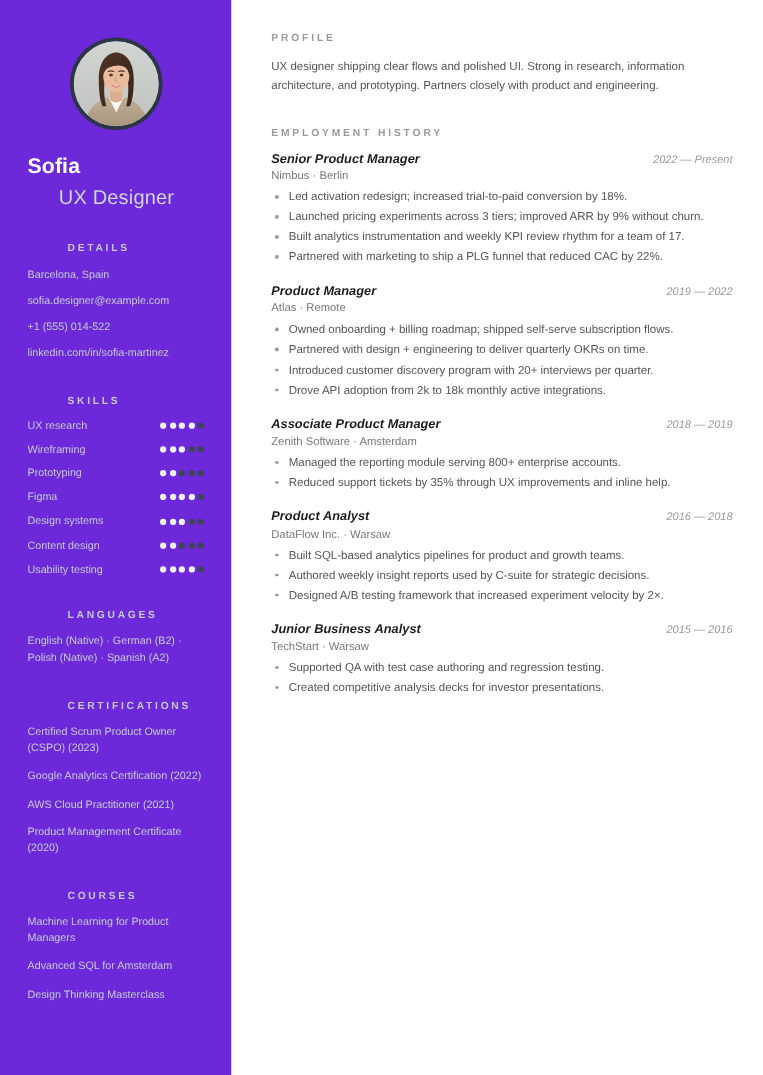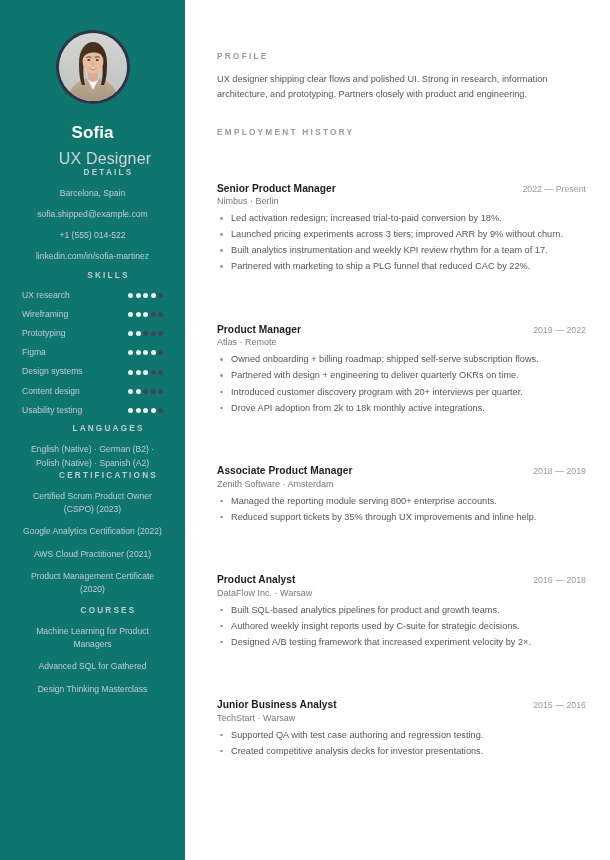--- a/index.html
+++ b/index.html
@@ -18,25 +18,24 @@
     height: 860px;
     background: #ffffff;
     display: flex;
     overflow: hidden;
   }
 
   
   .sidebar {
     width: 185px;
     min-width: 185px;
-    background: #0f766e;
+    background: #6d28d9;
     color: #ffffff;
     padding: 0 22px;
     position: relative;
-    text-align: center;
   }
 
   .avatar-wrap {
     padding-top: 33px;
     display: flex;
     justify-content: center;
   }
 
   .avatar {
     width: 68px;
@@ -66,20 +65,21 @@
     color: #ced3dc;
     letter-spacing: 0.15px;
     margin-left: 25px;
   }
 
   .side-heading {
     font-size: 8.2px;
     font-weight: bold;
     letter-spacing: 2.2px;
     color: #c2c9d4;
+    margin-top: 26px;
     margin-bottom: 10px;
     text-transform: uppercase;
     padding-left: 32px;
   }
 
   .side-line {
     font-size: 8.6px;
     line-height: 1.62;
     color: #c3cad6;
     margin-bottom: 7px;
@@ -118,21 +118,21 @@
   .side-item {
     font-size: 8.6px;
     line-height: 1.55;
     color: #c3cad6;
     margin-bottom: 9px;
   }
 
   
   .main {
     flex: 1;
-    padding: 52px 24px 0 32px;
+    padding: 26px 24px 0 32px;
     background: #ffffff;
   }
 
   .main-heading {
     font-size: 8.2px;
     font-weight: bold;
     letter-spacing: 2.3px;
     color: #9a9a9e;
     text-transform: uppercase;
     margin-bottom: 11px;
@@ -143,37 +143,37 @@
     line-height: 1.62;
     color: #55565a;
   }
 
   .emp-heading { margin-top: 26px; }
 
   .job { margin-bottom: 15px; }
 
   .job-head {
     display: flex;
-    align-items: flex-end;
+    align-items: flex-start;
     justify-content: space-between;
+    font-style: italic;
   }
 
   .job-title {
     font-size: 10.2px;
     font-weight: bold;
     color: #1c1d20;
     letter-spacing: 0.05px;
   }
 
   .job-dates {
     font-size: 8.8px;
     color: #9a9a9e;
     white-space: nowrap;
     margin-left: 10px;
-    margin-top: 36px;
   }
 
   .job-meta {
     font-size: 9px;
     color: #76777b;
     margin-top: 2.5px;
     margin-bottom: 5px;
   }
 
   .bullets { list-style: none; }
@@ -259,21 +259,21 @@
     <div class="name-block">
       <div class="name">
         <div>Sofia</div>
       </div>
       <div class="role">UX Designer</div>
     </div>
 
     <div class="side-heading">DETAILS</div>
     <div>
       <div class="side-line">Barcelona, Spain</div>
-      <div class="side-line">sofia.shipped@example.com</div>
+      <div class="side-line">sofia.designer@example.com</div>
       <div class="side-line">+1 (555) 014-522</div>
       <div class="side-line">linkedin.com/in/sofia-martinez</div>
     </div>
 
     <div class="side-heading">SKILLS</div>
     <div>
       <div class="skill-row">
         <span class="skill-name">UX research</span>
         <span class="dots">
           <i class="dot on"></i>
@@ -352,21 +352,21 @@
     <div>
       <div class="side-item">Certified Scrum Product Owner (CSPO) (2023)</div>
       <div class="side-item">Google Analytics Certification (2022)</div>
       <div class="side-item">AWS Cloud Practitioner (2021)</div>
       <div class="side-item">Product Management Certificate (2020)</div>
     </div>
 
     <div class="side-heading">COURSES</div>
     <div>
       <div class="side-item">Machine Learning for Product Managers</div>
-      <div class="side-item">Advanced SQL for Gathered</div>
+      <div class="side-item">Advanced SQL for Amsterdam</div>
       <div class="side-item">Design Thinking Masterclass</div>
     </div>
 
   </aside>
 
   <main class="main">
 
     <div class="main-heading">PROFILE</div>
     <p class="profile-text">UX designer shipping clear flows and polished UI. Strong in research, information architecture, and prototyping. Partners closely with product and engineering.</p>
 

